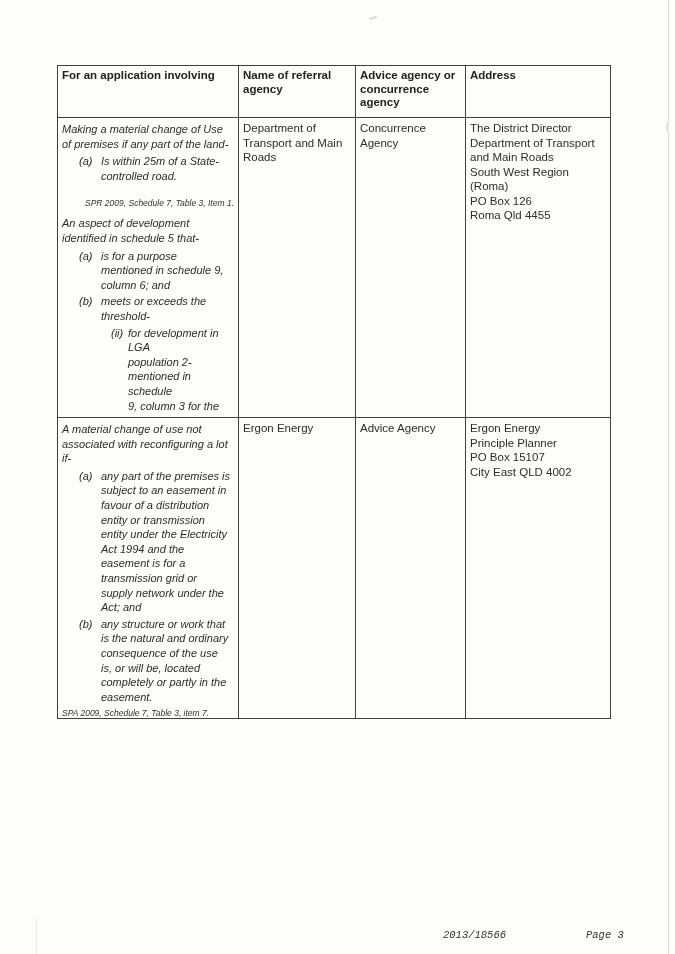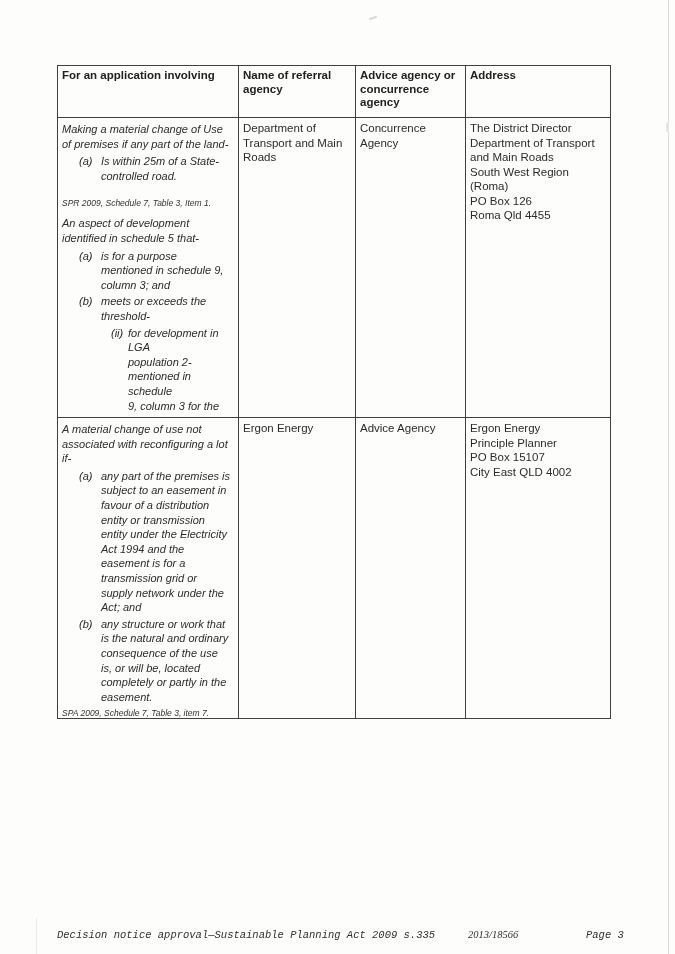--- a/index.html
+++ b/index.html
@@ -68,37 +68,37 @@
   .item.lvl1 .lbl { width: 22px; }
   .item.lvl2 { padding-left: 49px; }
   .item.lvl2 .lbl { width: 17px; }
 
   .citation {
     font-style: italic;
     font-size: 8.5px;
     line-height: 10px;
     color: #333;
   }
-  .cit-mid { margin-top: 14px; margin-bottom: 7px; }
+  .cit-mid { margin-top: 14px; margin-bottom: 7px; text-align: right; }
   .cit-bottom { margin-top: auto; padding-top: 3px; }
 
   
   .footer {
     position: absolute;
     top: 929px;
     left: 0;
     width: 675px;
     height: 16px;
     font-family: "Liberation Mono", monospace;
     font-style: italic;
     font-size: 10.5px;
     color: #303030;
   }
   .f-title { position: absolute; left: 57px; top: 0; white-space: nowrap; }
-  .f-ref   { position: absolute; left: 468px; top: 0; white-space: nowrap; font-family: Liberation Serif, serif; }
+  .f-ref   { position: absolute; left: 443px; top: 0; white-space: nowrap; }
   .f-page  { position: absolute; left: 586px; top: 0; white-space: nowrap; }
 
   
   .scan-line-right { position: absolute; left: 668px; top: 0; width: 1px; height: 954px; background: #dcdcdc; }
   .scan-smudge { position: absolute; left: 666px; top: 122px; width: 3px; height: 10px; background: #e6e6e6; border-radius: 2px; }
   .scan-speck { position: absolute; left: 369px; top: 17px; width: 8px; height: 2px; background: #d9d9d9; transform: rotate(-18deg); }
   .scan-mark-left { position: absolute; left: 36px; top: 918px; width: 1px; height: 36px; background: #ebebeb; }
 </style>
 </head>
 <body>
@@ -134,21 +134,21 @@
               <span class="txt">Is within 25m of a State-
 controlled road.</span>
             </div>
             <div class="citation cit-mid">SPR 2009, Schedule 7, Table 3, Item 1.</div>
             <div class="para">An aspect of development
 identified in schedule 5 that-</div>
             <div class="item lvl1">
               <span class="lbl">(a)</span>
               <span class="txt">is for a purpose
 mentioned in schedule 9,
-column 3; and</span>
+column 6; and</span>
             </div>
             <div class="item lvl1">
               <span class="lbl">(b)</span>
               <span class="txt">meets or exceeds the
 threshold-</span>
             </div>
             <div class="item lvl2">
               <span class="lbl">(ii)</span>
               <span class="txt">for development in LGA
 population 2-
@@ -208,21 +208,20 @@
         <td class="plain-cell">Advice Agency</td>
         <td class="plain-cell">Ergon Energy
 Principle Planner
 PO Box 15107
 City East QLD 4002</td>
       </tr>
     </tbody>
   </table>
 
   <div class="footer">
-    <span class="f-title">Decision notice approval—Sustainable Planning Act 2009 s.335</span>
     <span class="f-ref">2013/18566</span>
     <span class="f-page">Page 3</span>
   </div>
 
   <div class="scan-line-right"></div>
   <div class="scan-smudge"></div>
   <div class="scan-speck"></div>
   <div class="scan-mark-left"></div>
 
 </div>

